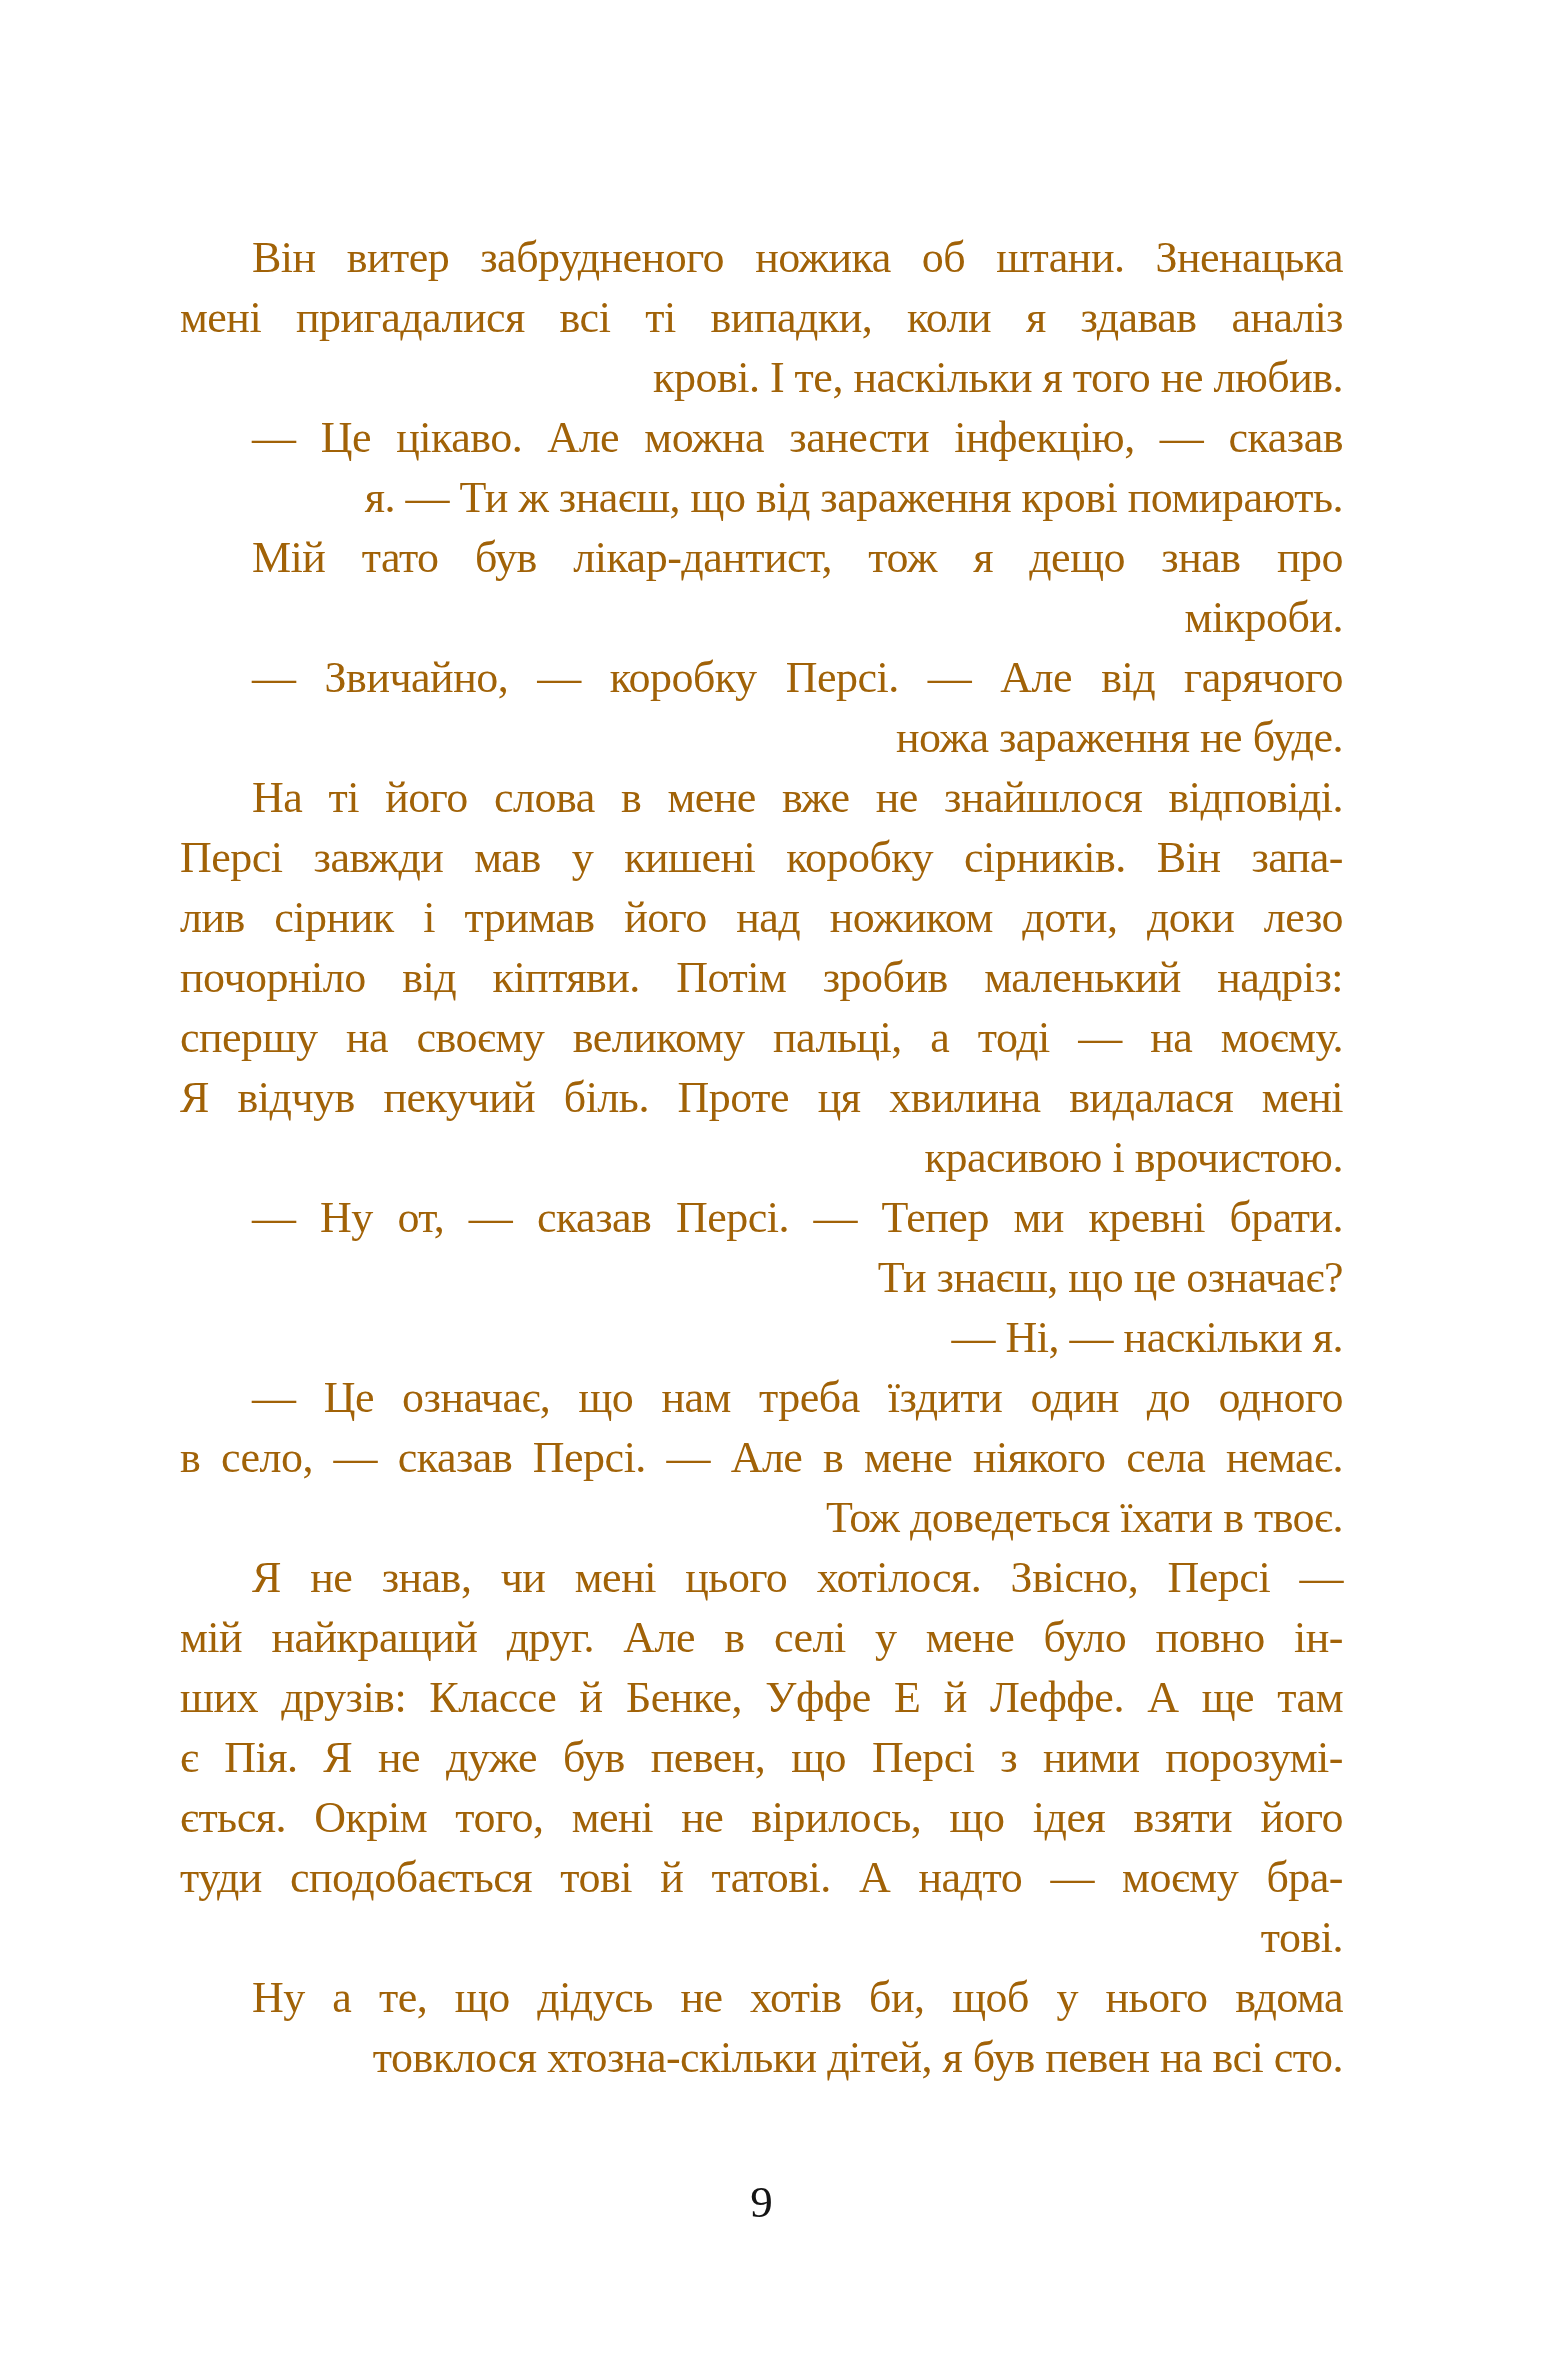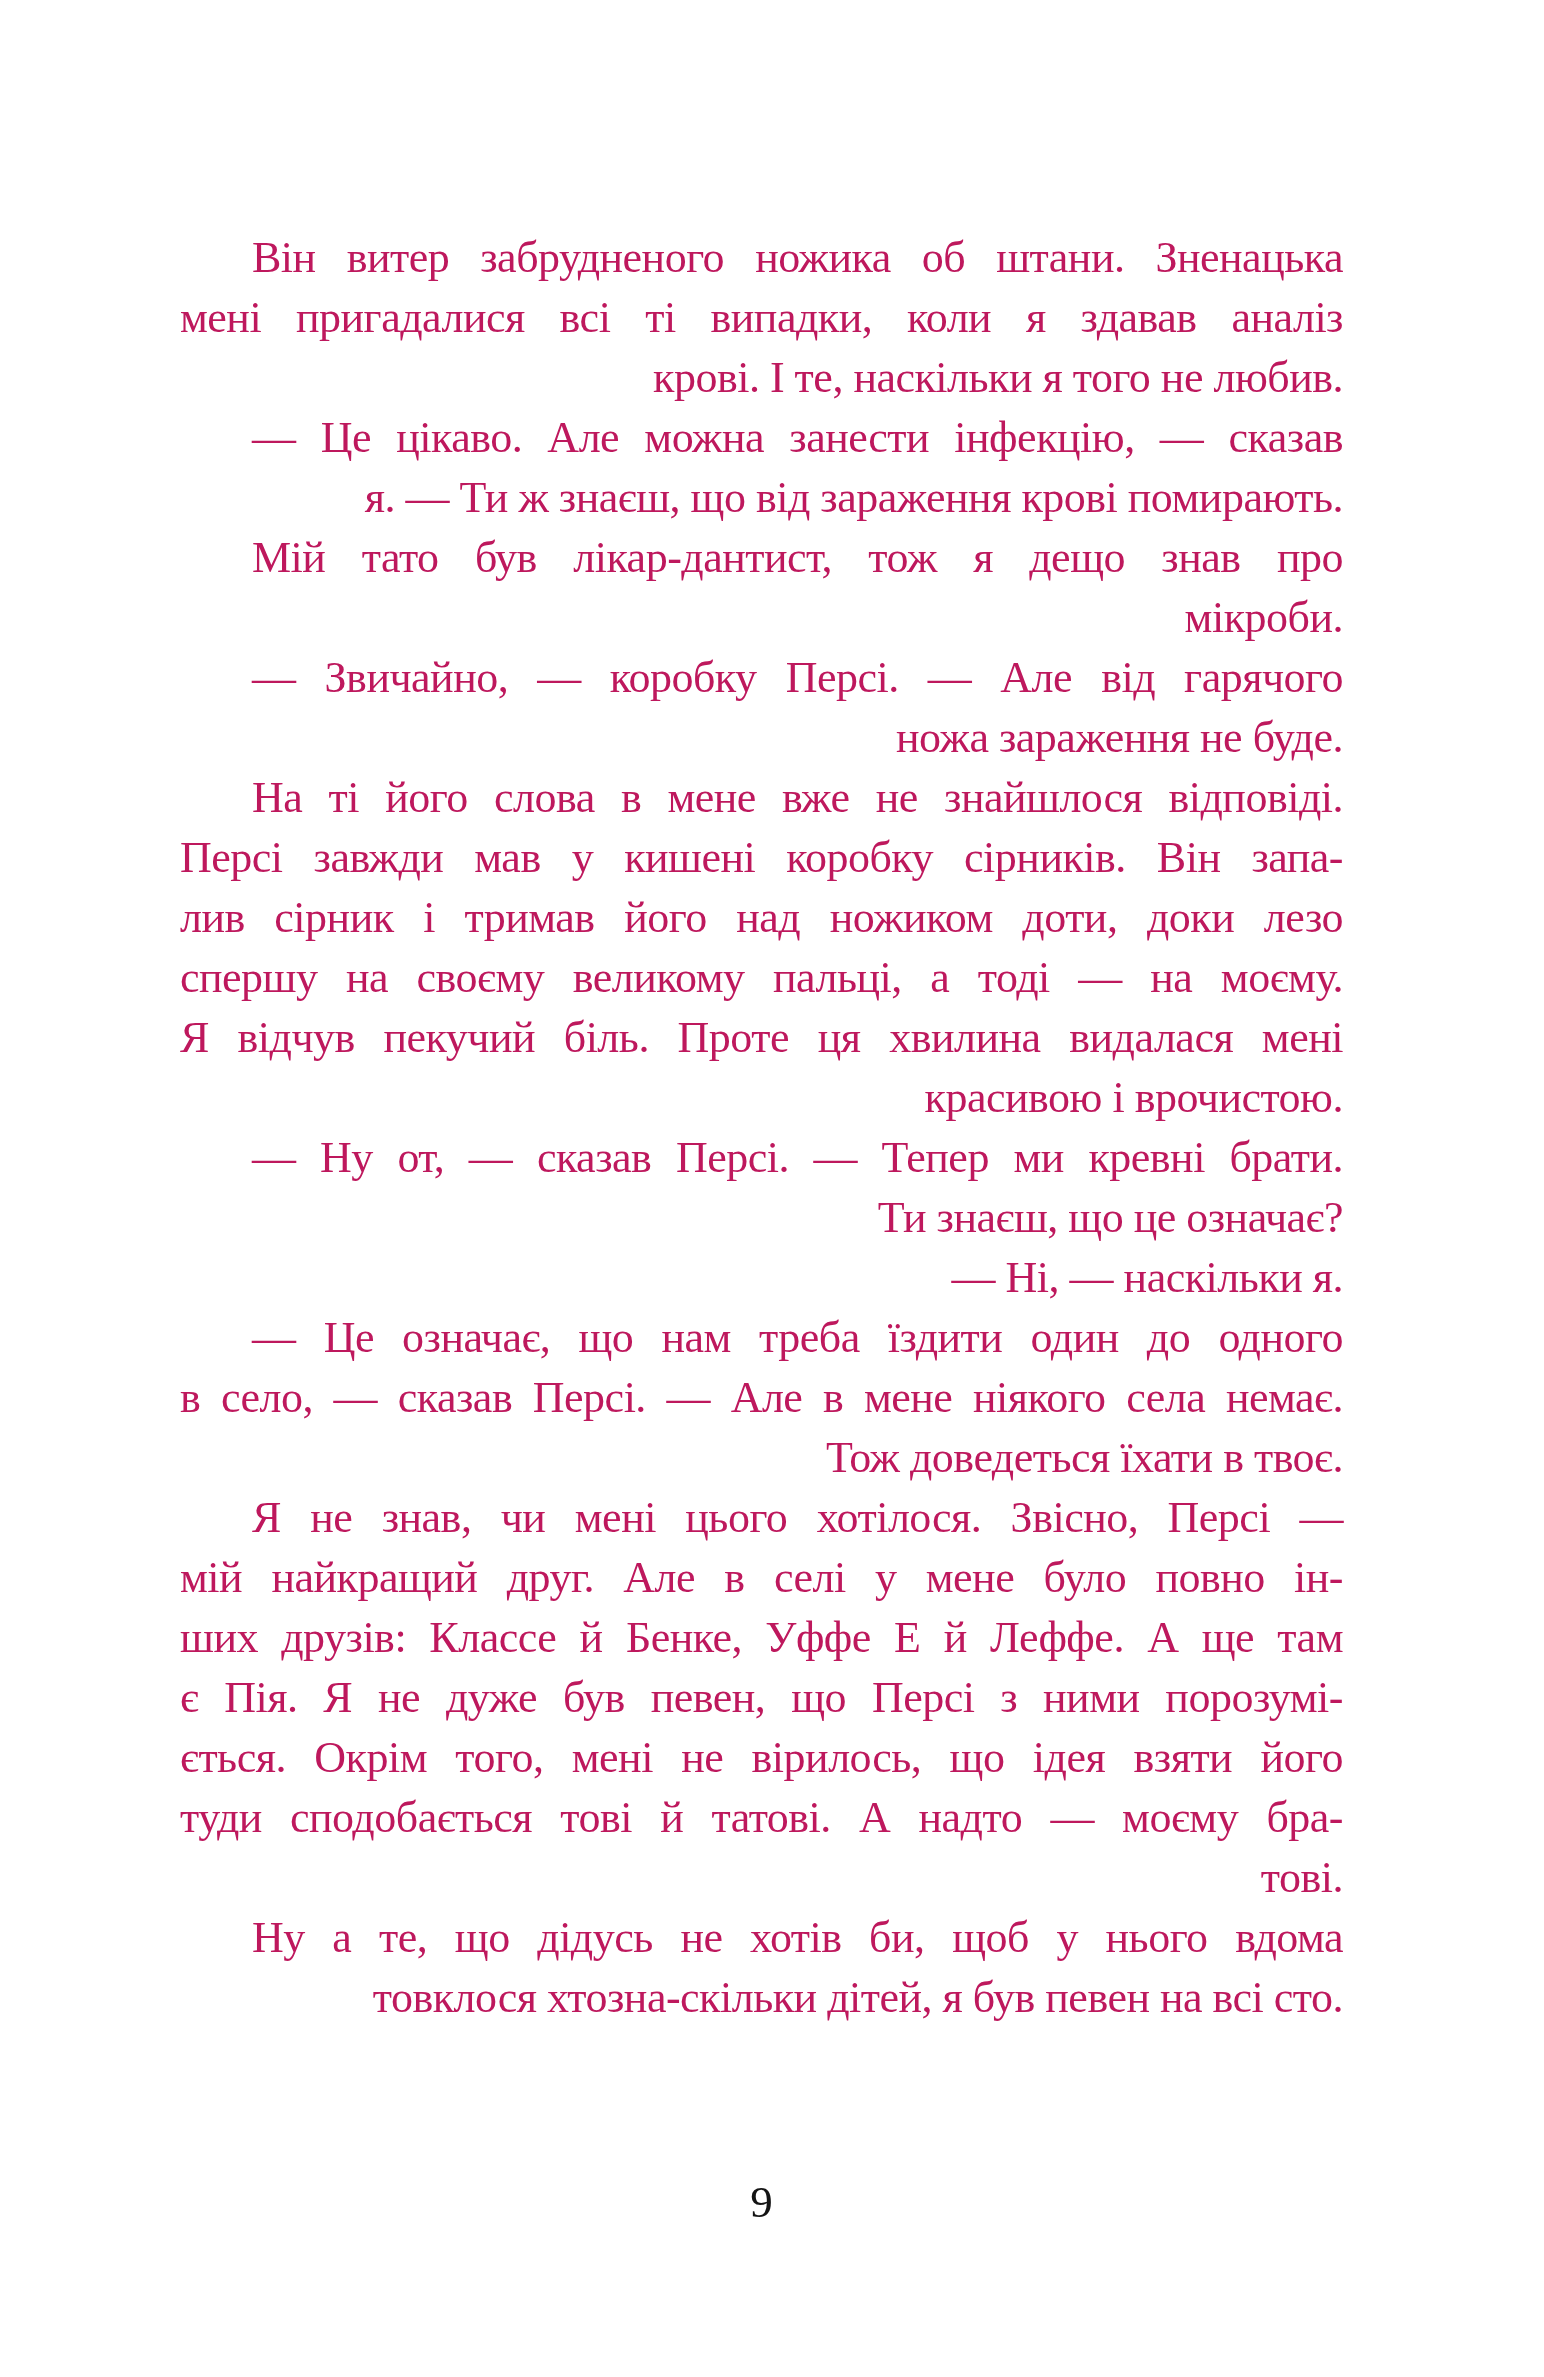--- a/index.html
+++ b/index.html
@@ -22,21 +22,21 @@
     background: #ffffff;
   }
   .text-block {
     position: absolute;
     left: 180px;
     top: 228px;
     width: 1163px;
     font-family: "Liberation Serif", "DejaVu Serif", serif;
     font-size: 44px;
     line-height: 60px;
-    color: #be185d;
+    color: #a16207;
     letter-spacing: -0.5px;
     word-spacing: 0px;
   }
   .line {
     display: block;
     height: 60px;
     white-space: nowrap;
     overflow: visible;
   }
   .line.justify {
@@ -73,20 +73,21 @@
       <span class="line left">крові. І те, наскільки я того не любив.</span>
       <span class="line justify indent">— Це цікаво. Але можна занести інфекцію, — сказав</span>
       <span class="line left">я. — Ти ж знаєш, що від зараження крові помирають.</span>
       <span class="line justify indent">Мій тато був лікар-дантист, тож я дещо знав про</span>
       <span class="line left">мікроби.</span>
       <span class="line justify indent">— Звичайно, — коробку Персі. — Але від гарячого</span>
       <span class="line left">ножа зараження не буде.</span>
       <span class="line justify indent">На ті його слова в мене вже не знайшлося відповіді.</span>
       <span class="line justify">Персі завжди мав у кишені коробку сірників. Він запа-</span>
       <span class="line justify">лив сірник і тримав його над ножиком доти, доки лезо</span>
+      <span class="line justify">почорніло від кіптяви. Потім зробив маленький надріз:</span>
       <span class="line justify">спершу на своєму великому пальці, а тоді — на моєму.</span>
       <span class="line justify">Я відчув пекучий біль. Проте ця хвилина видалася мені</span>
       <span class="line left">красивою і врочистою.</span>
       <span class="line justify indent">— Ну от, — сказав Персі. — Тепер ми кревні брати.</span>
       <span class="line left">Ти знаєш, що це означає?</span>
       <span class="line left indent">— Ні, — наскільки я.</span>
       <span class="line justify indent">— Це означає, що нам треба їздити один до одного</span>
       <span class="line justify">в село, — сказав Персі. — Але в мене ніякого села немає.</span>
       <span class="line left">Тож доведеться їхати в твоє.</span>
       <span class="line justify indent">Я не знав, чи мені цього хотілося. Звісно, Персі —</span>

